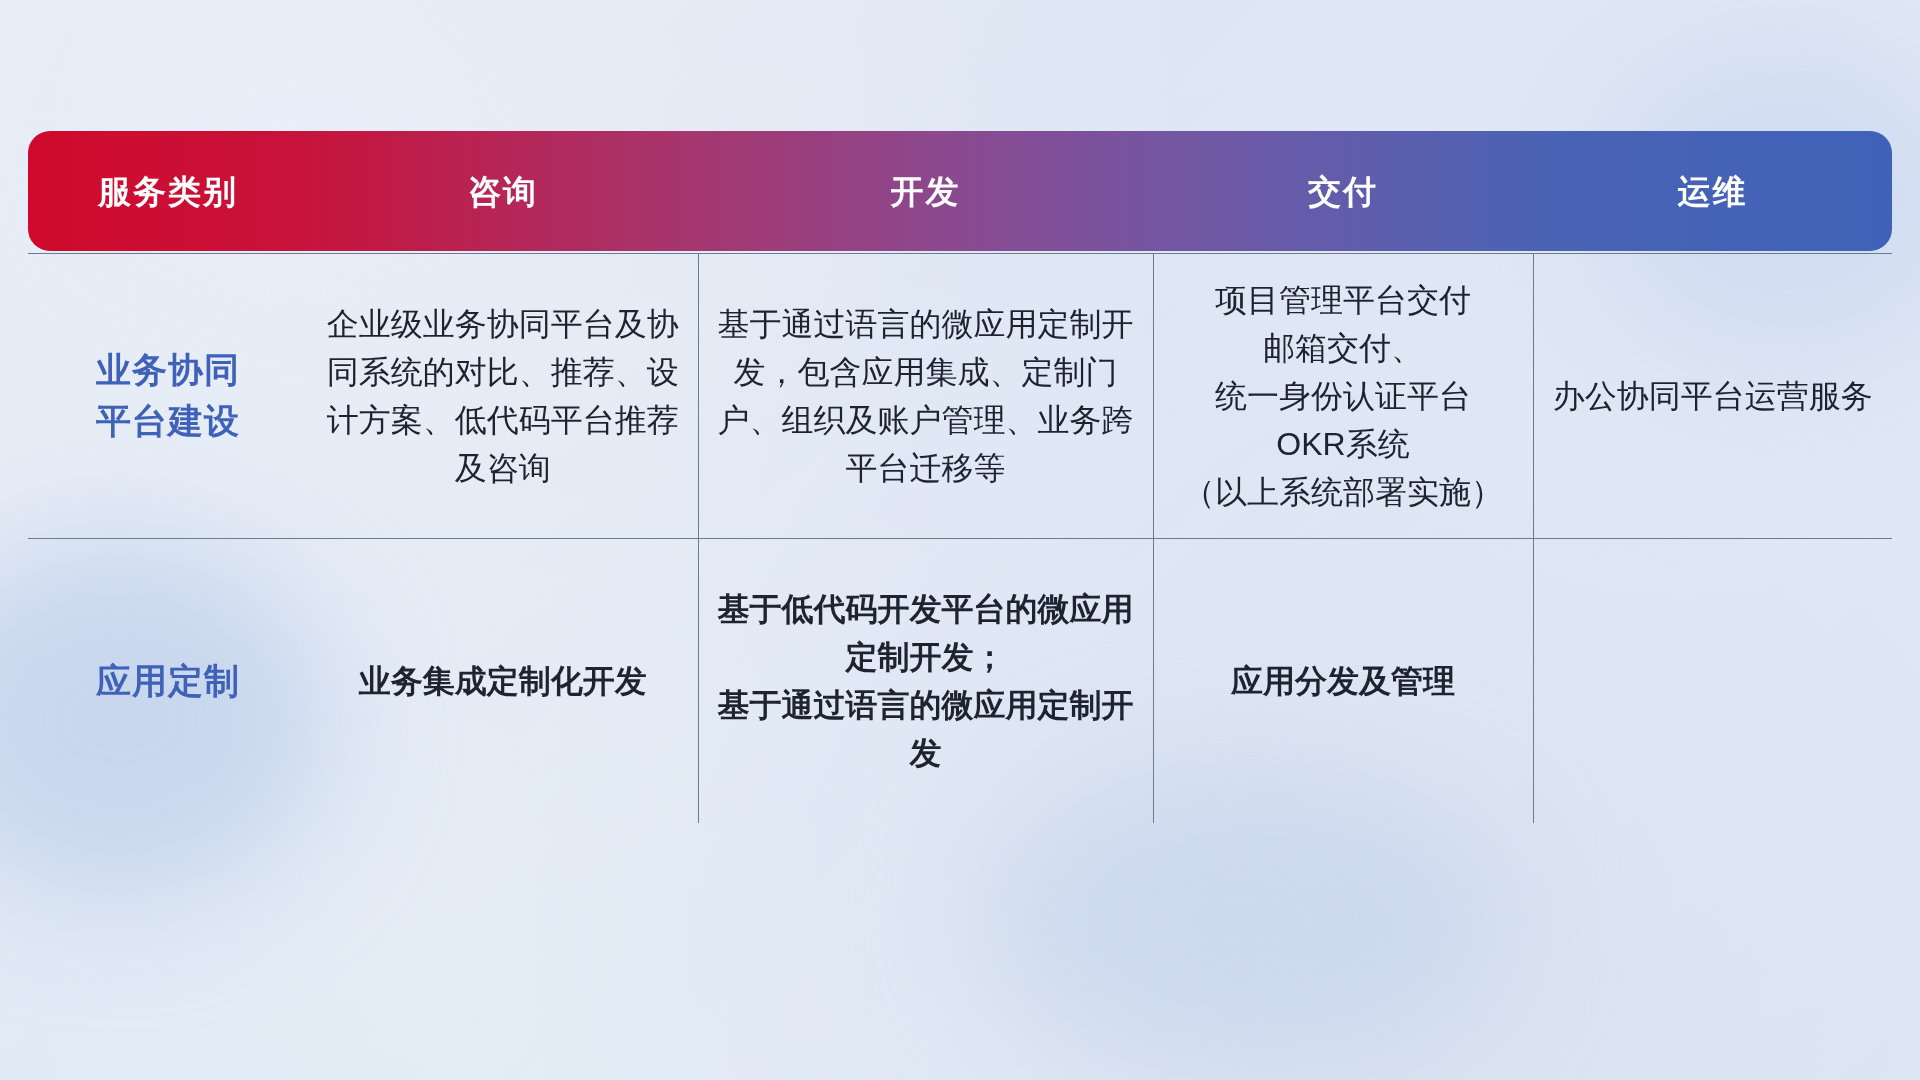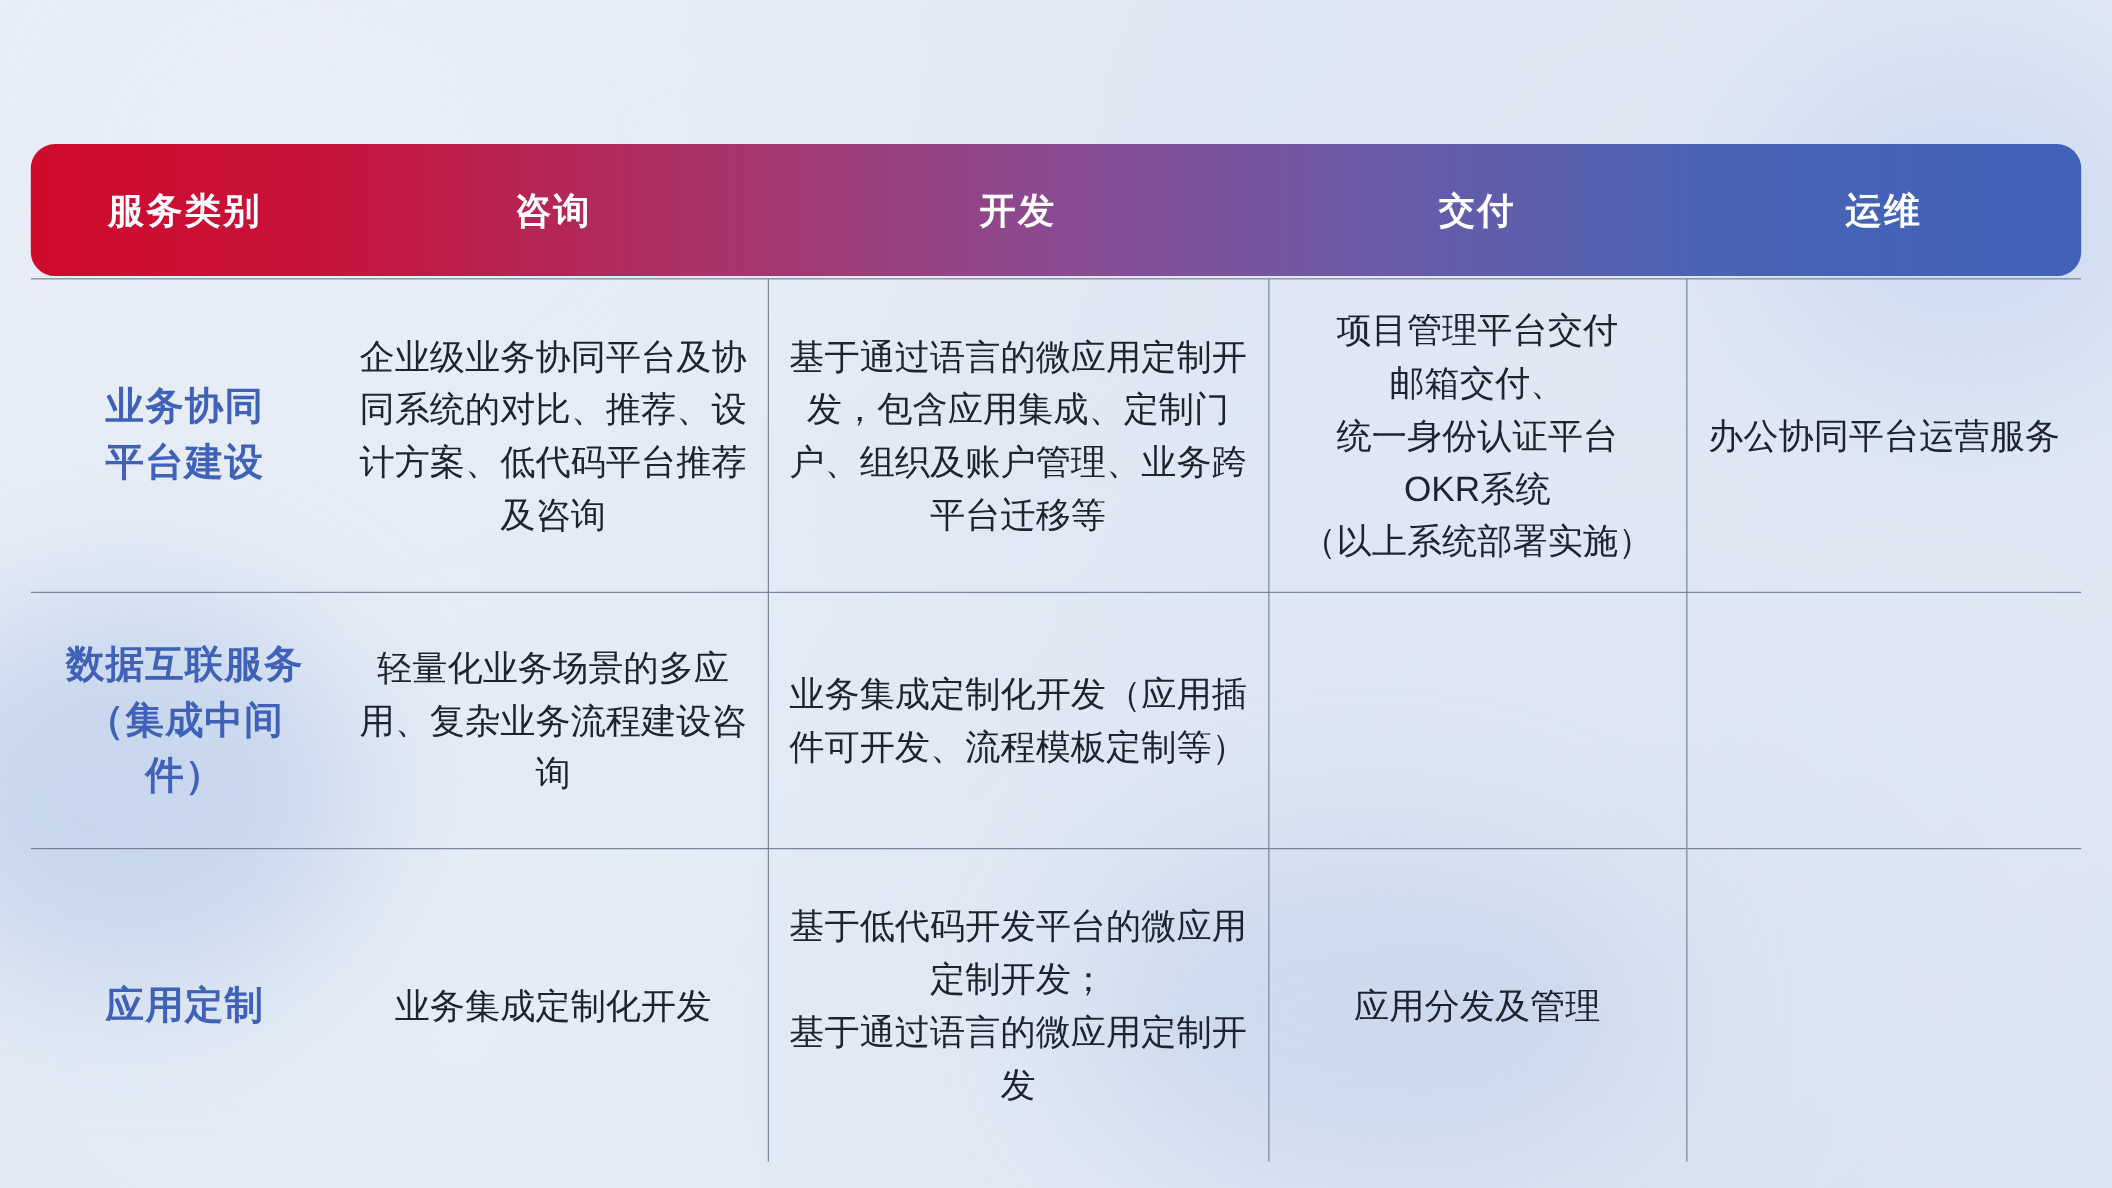--- a/index.html
+++ b/index.html
@@ -119,21 +119,21 @@
   
   col.c0 { width: 280px; }
   col.c1 { width: 390px; }
   col.c2 { width: 455px; }
   col.c3 { width: 380px; }
   col.c4 { width: 359px; }
 
   
   tr.r0 td { height: 248px; }
   tr.r1 td { height: 196px; }
-  tr.r2 td { height: 248px; }
+  tr.r2 td { height: 248px; font-weight: bold; }
 </style>
 </head>
 <body>
 
 <div id="stage">
   <div class="blob blob-a"></div>
   <div class="blob blob-b"></div>
   <div class="blob blob-c"></div>
   <div class="blob blob-d"></div>
 
@@ -163,28 +163,20 @@
 平台建设</td>
           <td class="cell">企业级业务协同平台及协同系统的对比、推荐、设计方案、低代码平台推荐及咨询</td>
           <td class="cell">基于通过语言的微应用定制开发，包含应用集成、定制门户、组织及账户管理、业务跨平台迁移等</td>
           <td class="cell">项目管理平台交付
 邮箱交付、
 统一身份认证平台
 OKR系统
 （以上系统部署实施）</td>
           <td class="cell">办公协同平台运营服务</td>
         </tr>
-        <tr class="r1">
-          <td class="rowhead">数据互联服务
-（集成中间件）</td>
-          <td class="cell">轻量化业务场景的多应用、复杂业务流程建设咨询</td>
-          <td class="cell">业务集成定制化开发（应用插件可开发、流程模板定制等）</td>
-          <td class="cell"></td>
-          <td class="cell"></td>
-        </tr>
         <tr class="r2">
           <td class="rowhead">应用定制</td>
           <td class="cell">业务集成定制化开发</td>
           <td class="cell">基于低代码开发平台的微应用定制开发；
 基于通过语言的微应用定制开发</td>
           <td class="cell">应用分发及管理</td>
           <td class="cell"></td>
         </tr>
       </tbody>
     </table>

